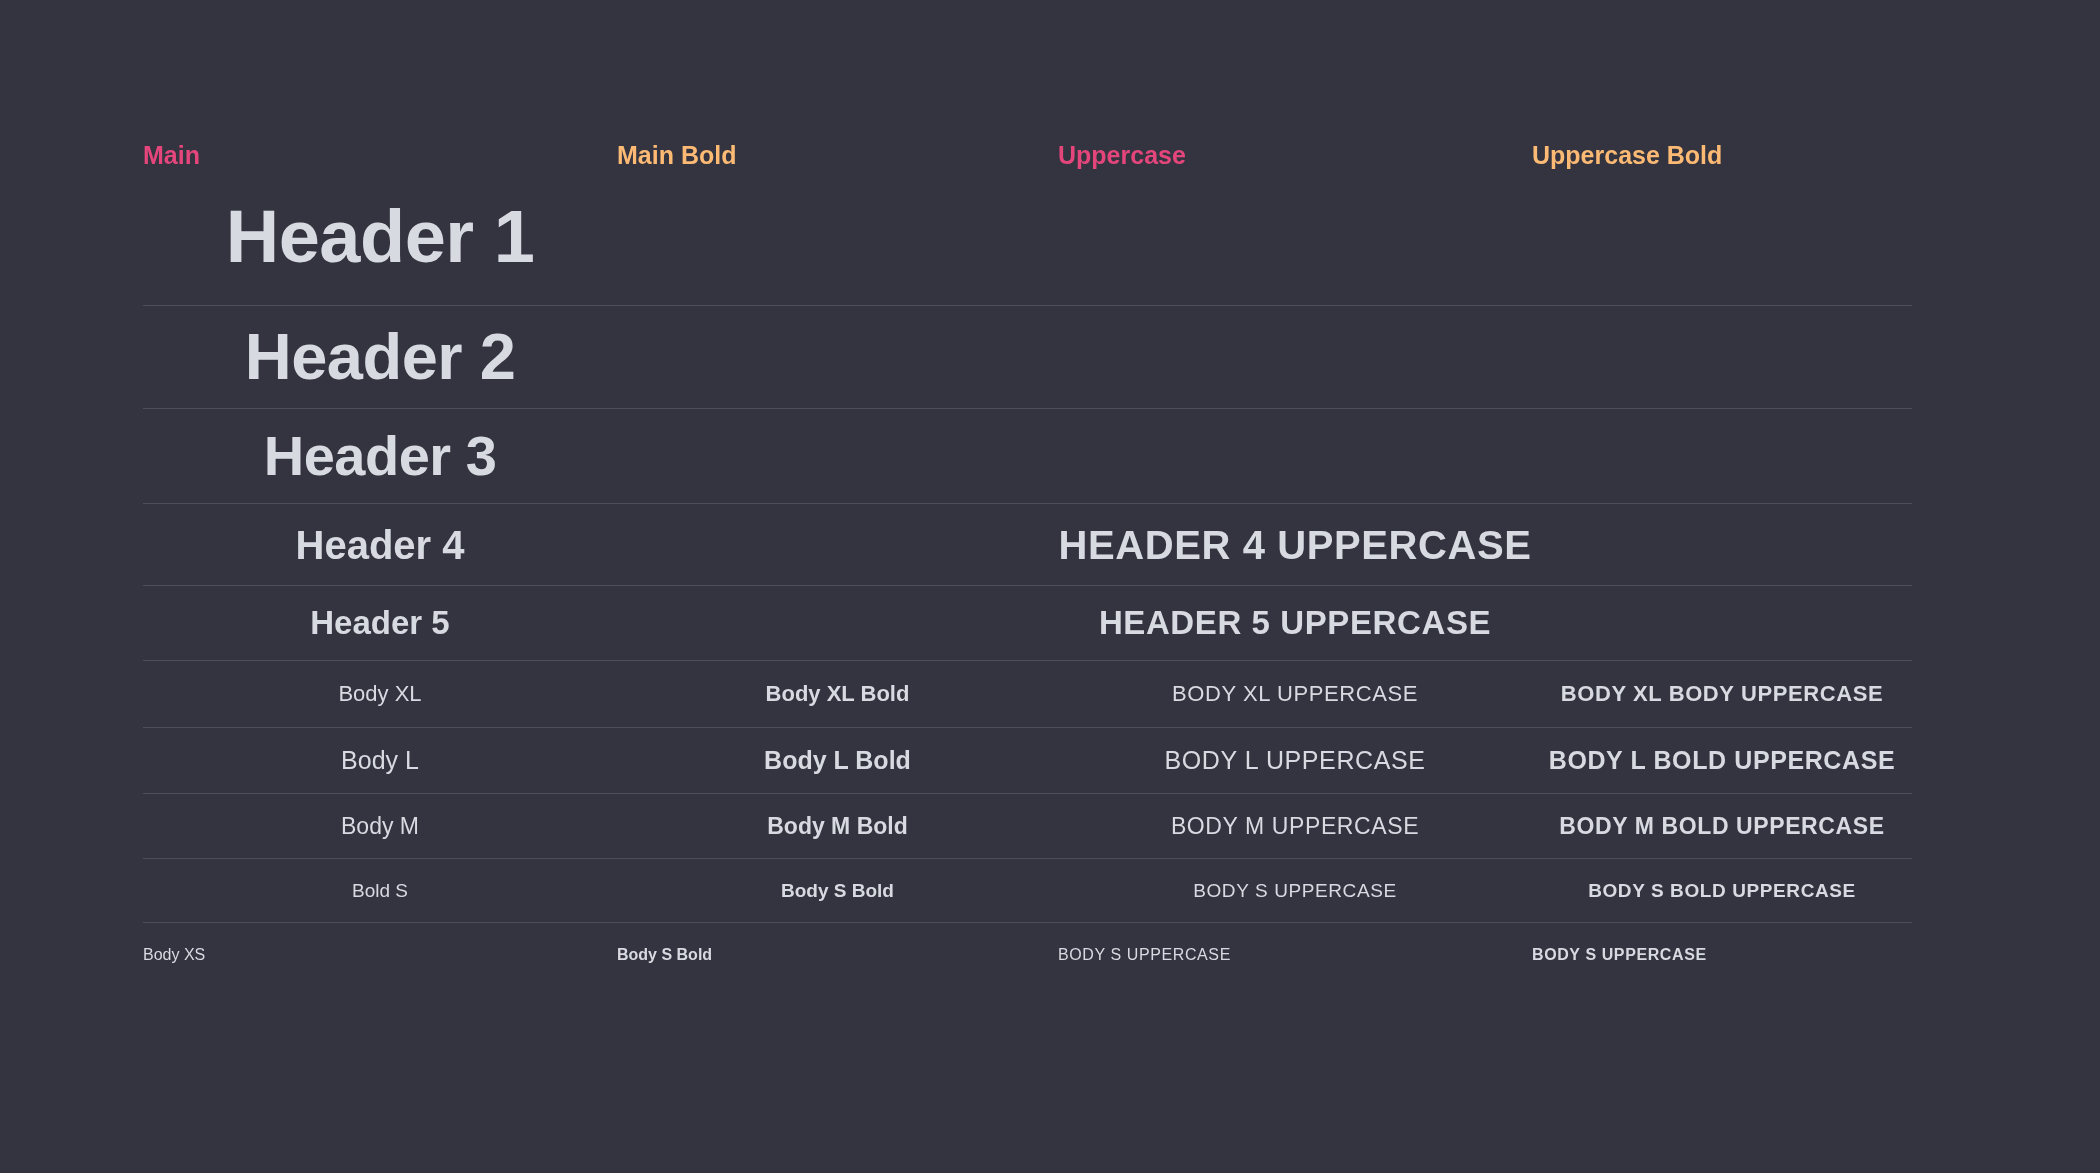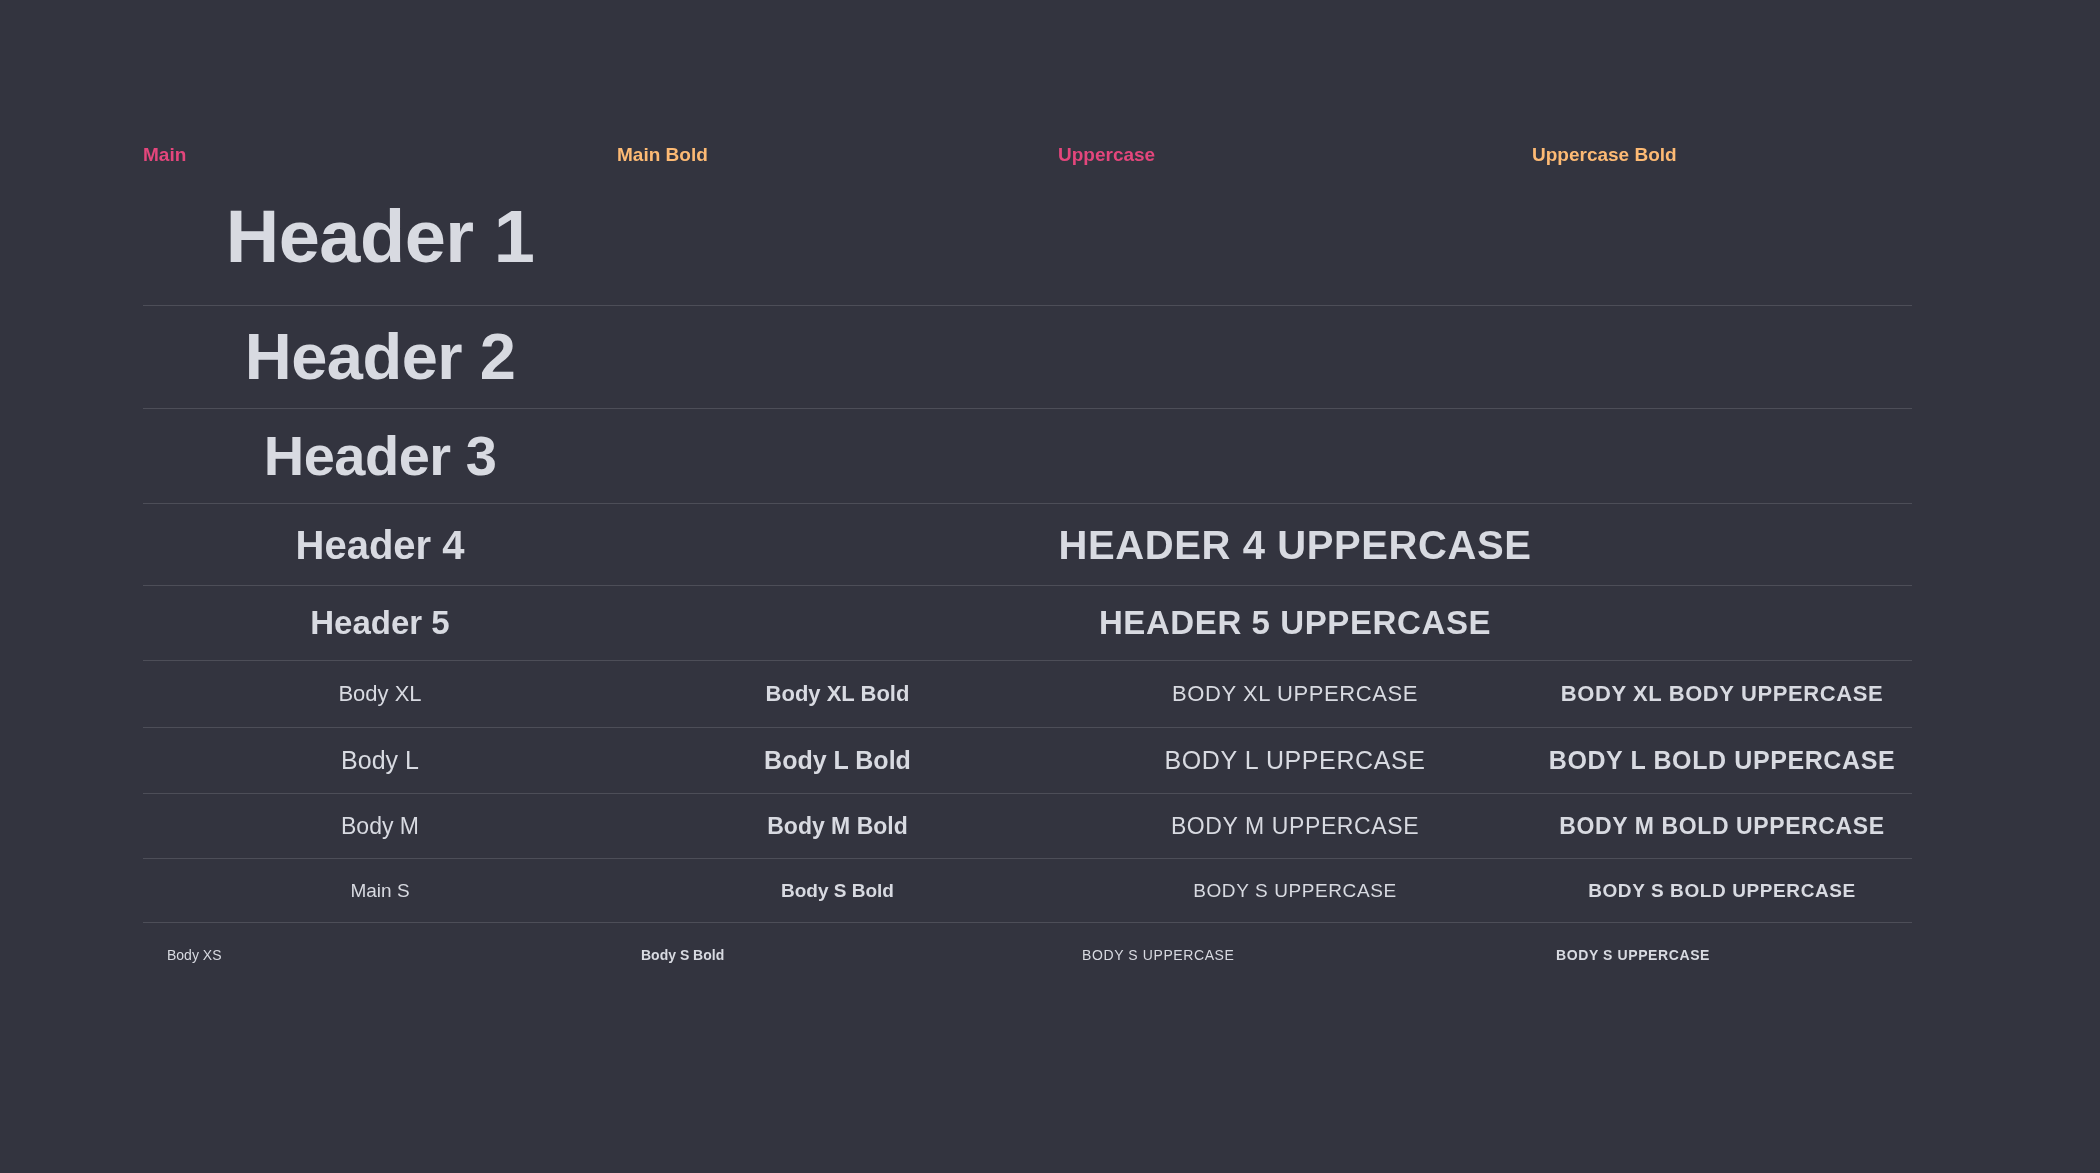--- a/index.html
+++ b/index.html
@@ -16,38 +16,38 @@
     padding-top:142px;
     width:1769px;
   }
   .row{
     display:grid;
     grid-template-columns:474px 441px 474px 380px;
     align-items:center;
     box-sizing:border-box;
   }
   .row.bordered{border-bottom:1px solid rgba(216,218,225,0.16);text-align:center;}
-  .labels{height:26px;font-size:19px;font-weight:bold;line-height:26px;}
+  .labels{height:26px;font-size:25px;font-weight:bold;line-height:26px;}
   .lab.bright{color:#E4467C;}
   .lab.muted{color:#fdba74;}
   .cell{color:#D8DAE1;line-height:1.15;white-space:nowrap;}
   .reg{font-weight:400;}
   .bold{font-weight:700;}
   .semi{font-weight:700;}
   .up{letter-spacing:0.6px;}
   .r-h1{height:138px;font-size:74px;letter-spacing:-0.5px;}
   .r-h2{height:103px;font-size:65px;letter-spacing:-0.5px;}
   .r-h3{height:95px;font-size:56px;letter-spacing:-0.5px;}
   .r-h4{height:82px;font-size:40px;}
   .r-h5{height:75px;font-size:33px;}
   .r-bxl{height:67px;font-size:22px;}
   .r-bl{height:66px;font-size:25px;}
   .r-bm{height:65px;font-size:23px;}
   .r-bs{height:64px;font-size:19px;}
-  .r-bxs{height:64px;font-size:14px;margin-left:24px;}
+  .r-bxs{height:64px;font-size:16px;}
 </style>
 </head>
 <body>
 
 <div class="canvas">
   <div class="sheet">
 
     <div class="row labels">
       <div class="lab bright">Main</div>
       <div class="lab muted">Main Bold</div>
@@ -105,21 +105,21 @@
     </div>
 
     <div class="row bordered r-bm">
       <div class="cell reg">Body M</div>
       <div class="cell bold">Body M Bold</div>
       <div class="cell reg up">BODY M UPPERCASE</div>
       <div class="cell bold up">BODY M BOLD UPPERCASE</div>
     </div>
 
     <div class="row bordered r-bs">
-      <div class="cell reg">Main S</div>
+      <div class="cell reg">Bold S</div>
       <div class="cell bold">Body S Bold</div>
       <div class="cell reg up">BODY S UPPERCASE</div>
       <div class="cell bold up">BODY S BOLD UPPERCASE</div>
     </div>
 
     <div class="row r-bxs">
       <div class="cell reg">Body XS</div>
       <div class="cell bold">Body S Bold</div>
       <div class="cell reg up">BODY S UPPERCASE</div>
       <div class="cell bold up">BODY S UPPERCASE</div>

